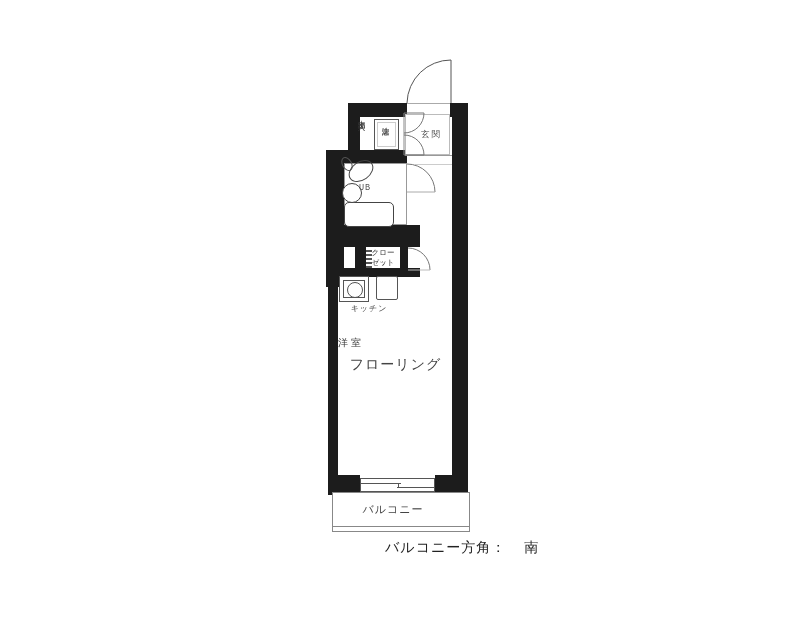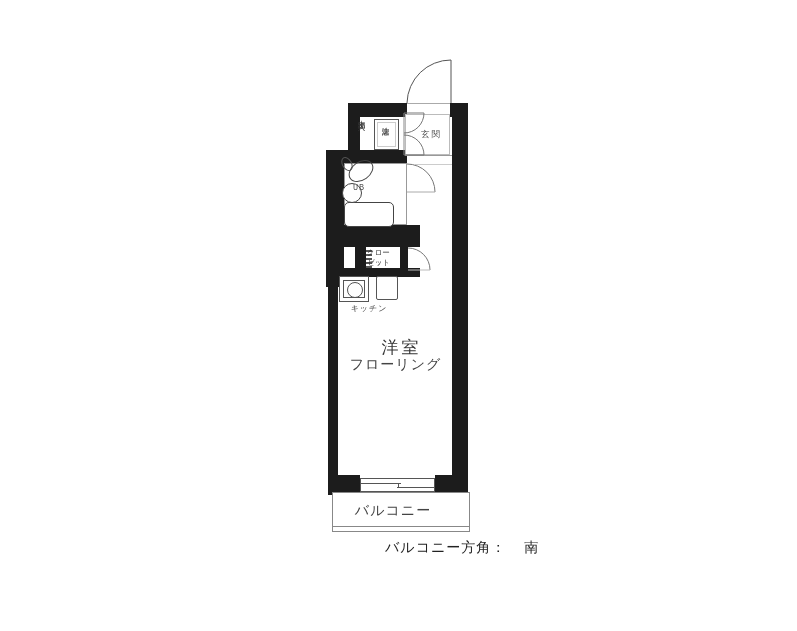--- a/index.html
+++ b/index.html
@@ -14,26 +14,26 @@
   
   .fixture{position:absolute;border:1px solid #555;box-sizing:border-box;background:#fff;}
   .round{border-radius:50%;}
   
   .vtext{writing-mode:vertical-rl;text-orientation:upright;letter-spacing:1px;}
   
   .lbl{position:absolute;color:#333;white-space:nowrap;font-family:Liberation Mono, monospace;}
   .lbl-entrance{left:96px;top:74px;font-size:8.5px;letter-spacing:2px;color:#444;}
   .lbl-upper{left:31px;top:59px;font-size:7.5px;height:40px;color:#333;}
   .lbl-washer{left:55px;top:66px;font-size:7.5px;height:28px;color:#333;}
-  .lbl-ub{left:28px;top:128px;font-size:8.5px;letter-spacing:1px;color:#555;}
-  .lbl-closet{left:42px;top:193px;width:32px;font-size:7.5px;line-height:10px;color:#333;}
+  .lbl-ub{left:34px;top:128px;font-size:8.5px;letter-spacing:1px;color:#555;}
+  .lbl-closet{left:42px;top:193px;width:32px;font-size:7.5px;line-height:10px;text-align:center;color:#333;}
   .lbl-kitchen{left:19px;top:248px;width:50px;font-size:8px;text-align:center;letter-spacing:1px;color:#444;}
-  .lbl-room{left:13px;top:281px;width:127px;text-align:center;font-size:17px;letter-spacing:3px;color:#333;}
+  .lbl-room{left:13px;top:281px;width:127px;font-size:10px;letter-spacing:3px;color:#333;}
   .lbl-floor{left:7px;top:301px;width:127px;text-align:center;font-size:14px;letter-spacing:1px;color:#444;}
-  .lbl-balcony{left:7px;top:447px;width:122px;text-align:center;font-size:14px;letter-spacing:1px;color:#444;}
+  .lbl-balcony{left:7px;top:447px;width:122px;text-align:center;font-size:11px;letter-spacing:1px;color:#444;}
   
   .dash{position:absolute;width:6px;height:2px;background:#555;left:41px;}
   
   .win-outer{position:absolute;left:35px;top:423px;width:75px;height:14px;
              border:1px solid #555;box-sizing:border-box;background:#fff;}
   .win-line{position:absolute;height:1px;background:#555;}
   .win-tick{position:absolute;width:1px;background:#555;}
   
   .balcony{position:absolute;left:7px;top:437px;width:138px;height:40px;
            border:1px solid #888;box-sizing:border-box;background:#fff;}

